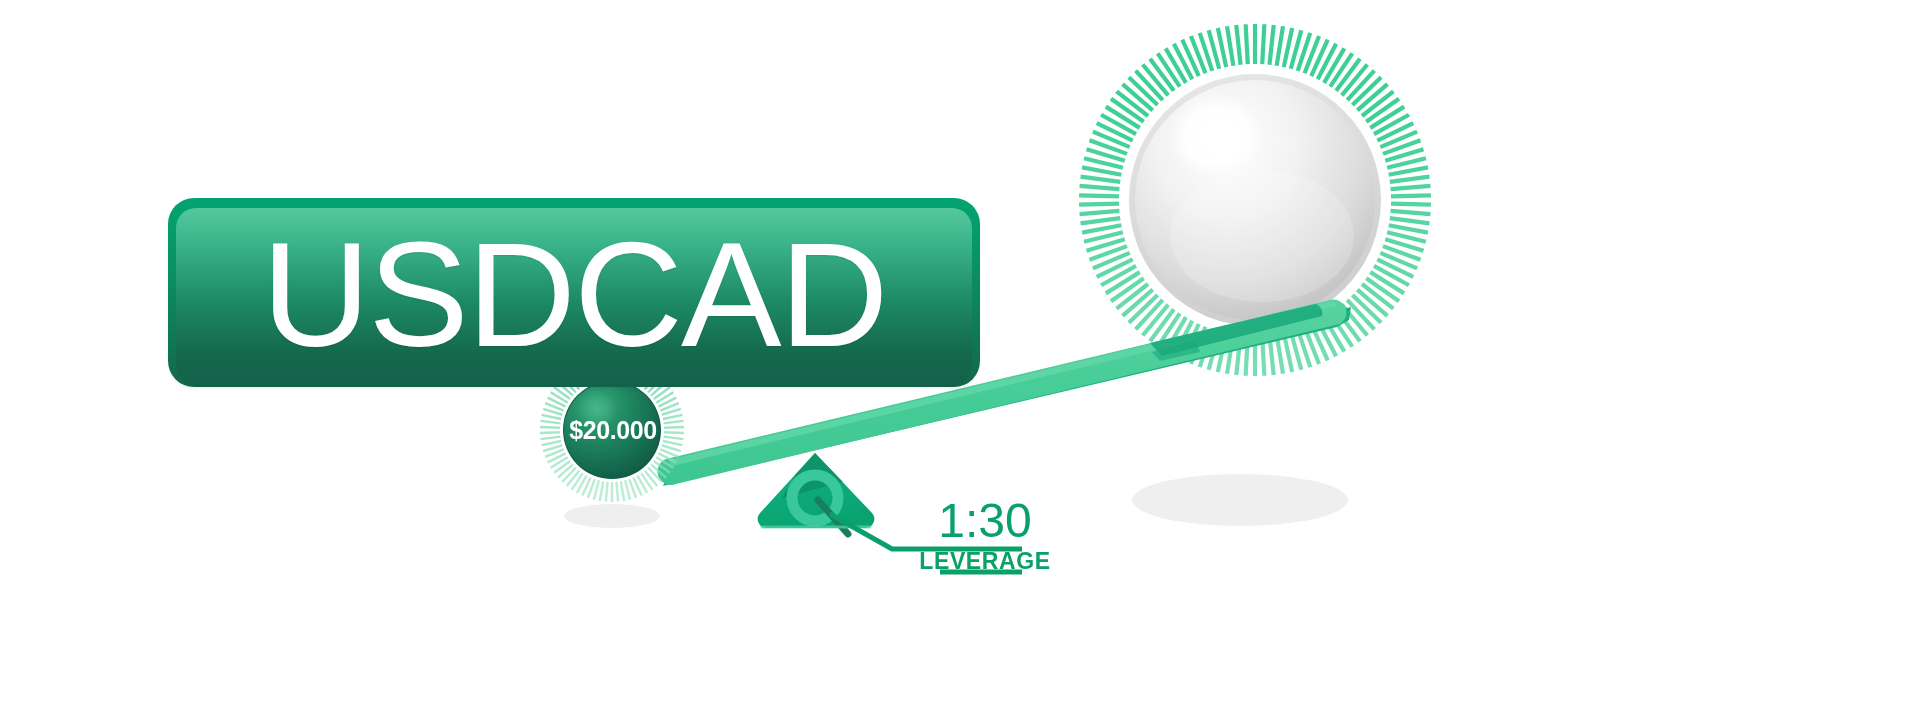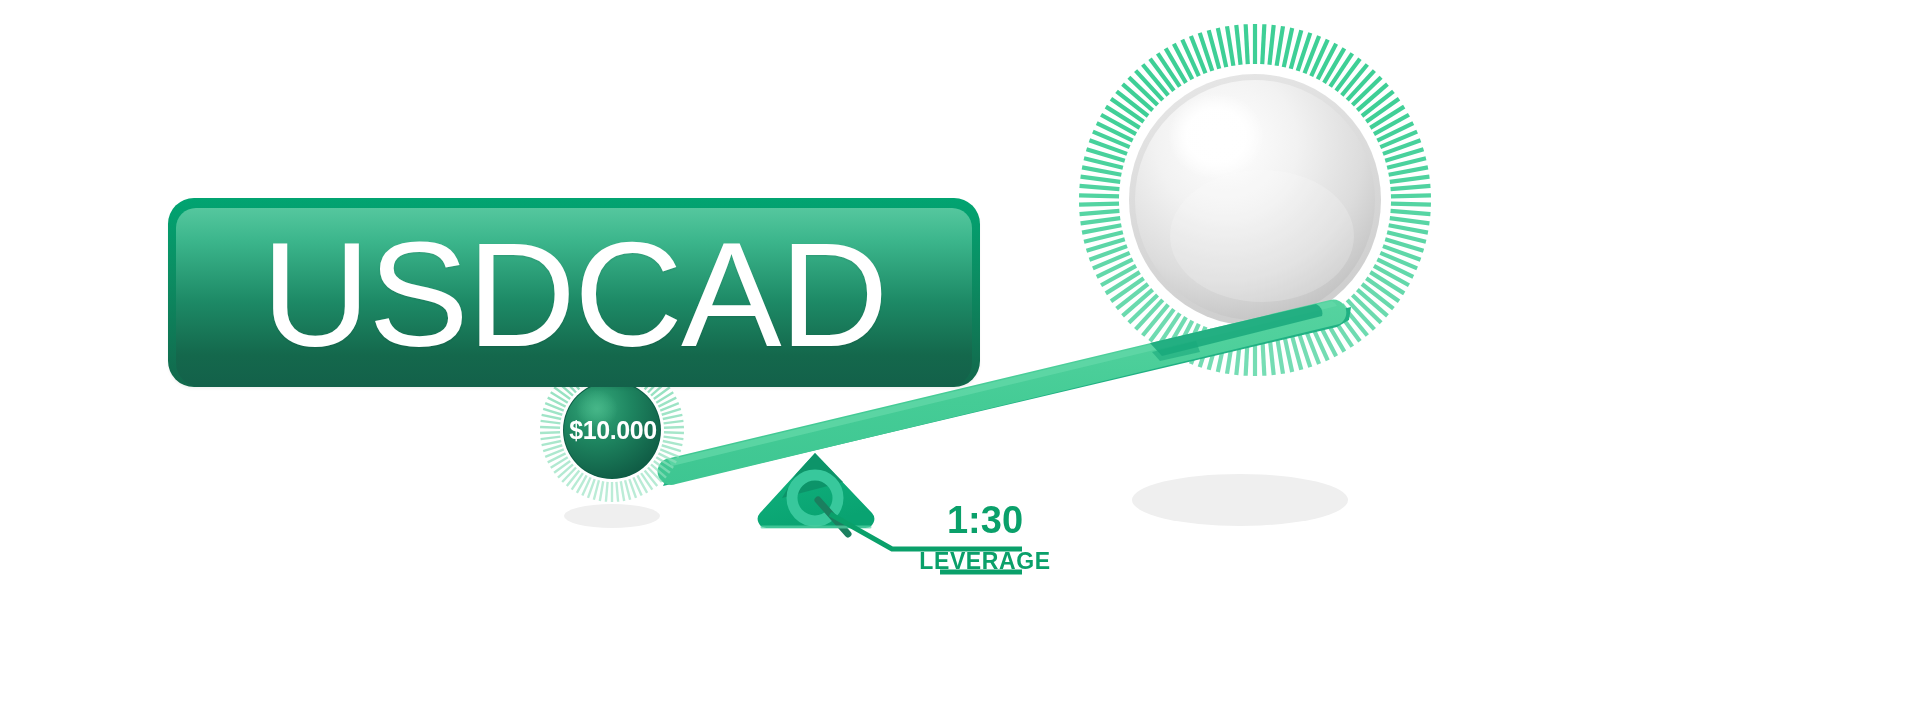--- a/index.html
+++ b/index.html
@@ -76,22 +76,22 @@
   }
 
   
   .lev-ratio{
     position:absolute;
     left:940px; top:500px;
     width:90px;height:40px;
     display:flex;align-items:center;justify-content:center;
     color:#0aa06a;
     font-family:"Liberation Sans", sans-serif;
-    font-weight:bold;
-    font-size:38px;
+    font-weight:normal;
+    font-size:48px;
     letter-spacing:0px;
     white-space:nowrap;user-select:none;
   }
   .lev-caption{
     position:absolute;
     left:925px; top:551px;
     width:120px;height:20px;
     display:flex;align-items:center;justify-content:center;
     color:#0aa06a;
     font-family:"Liberation Sans", sans-serif;
@@ -406,18 +406,18 @@
       <path d="M 940 572 L 1022 572" stroke="#0aa06a" stroke-width="5" stroke-linecap="butt"></path>
     </g>
   </svg>
 
   <div class="badge-wrap">
     <div class="badge-outer"></div>
     <div class="badge-inner"></div>
     <div class="badge-label">USDCAD</div>
   </div>
 
-  <div class="small-value">$10.000</div>
+  <div class="small-value">$20.000</div>
 
   <div class="lev-ratio">1:30</div>
   <div class="lev-caption">LEVERAGE</div>
 
 </div>
 
 </body></html>

